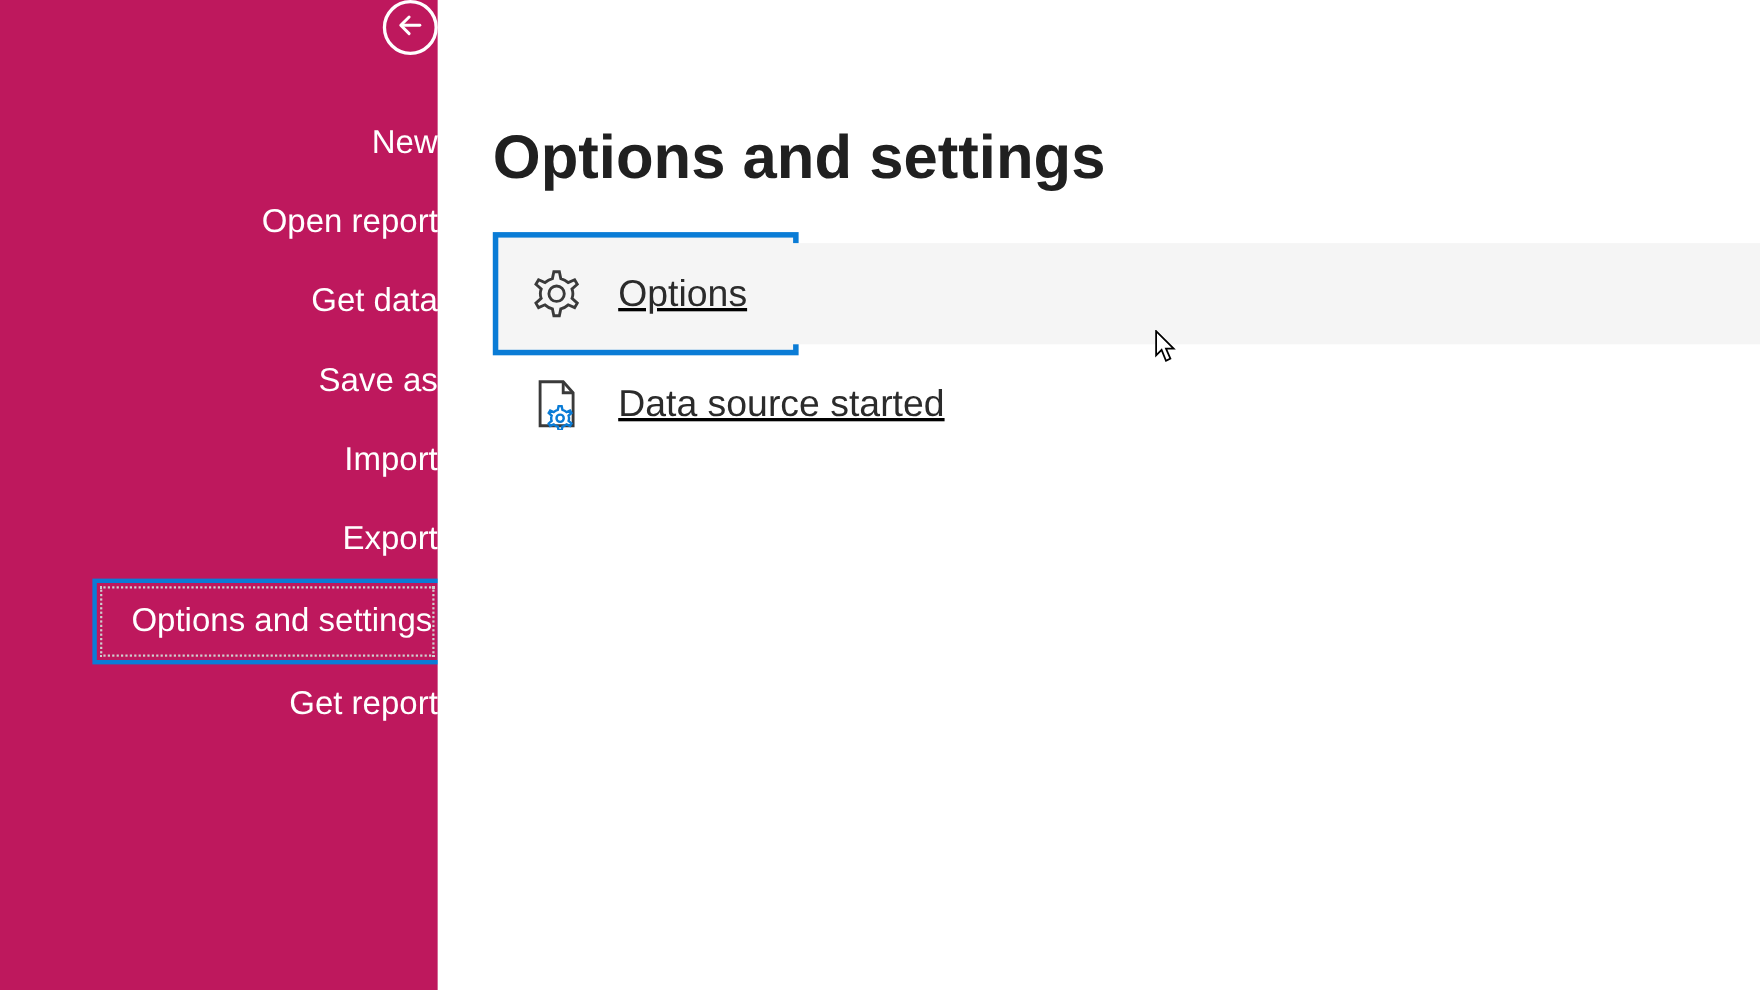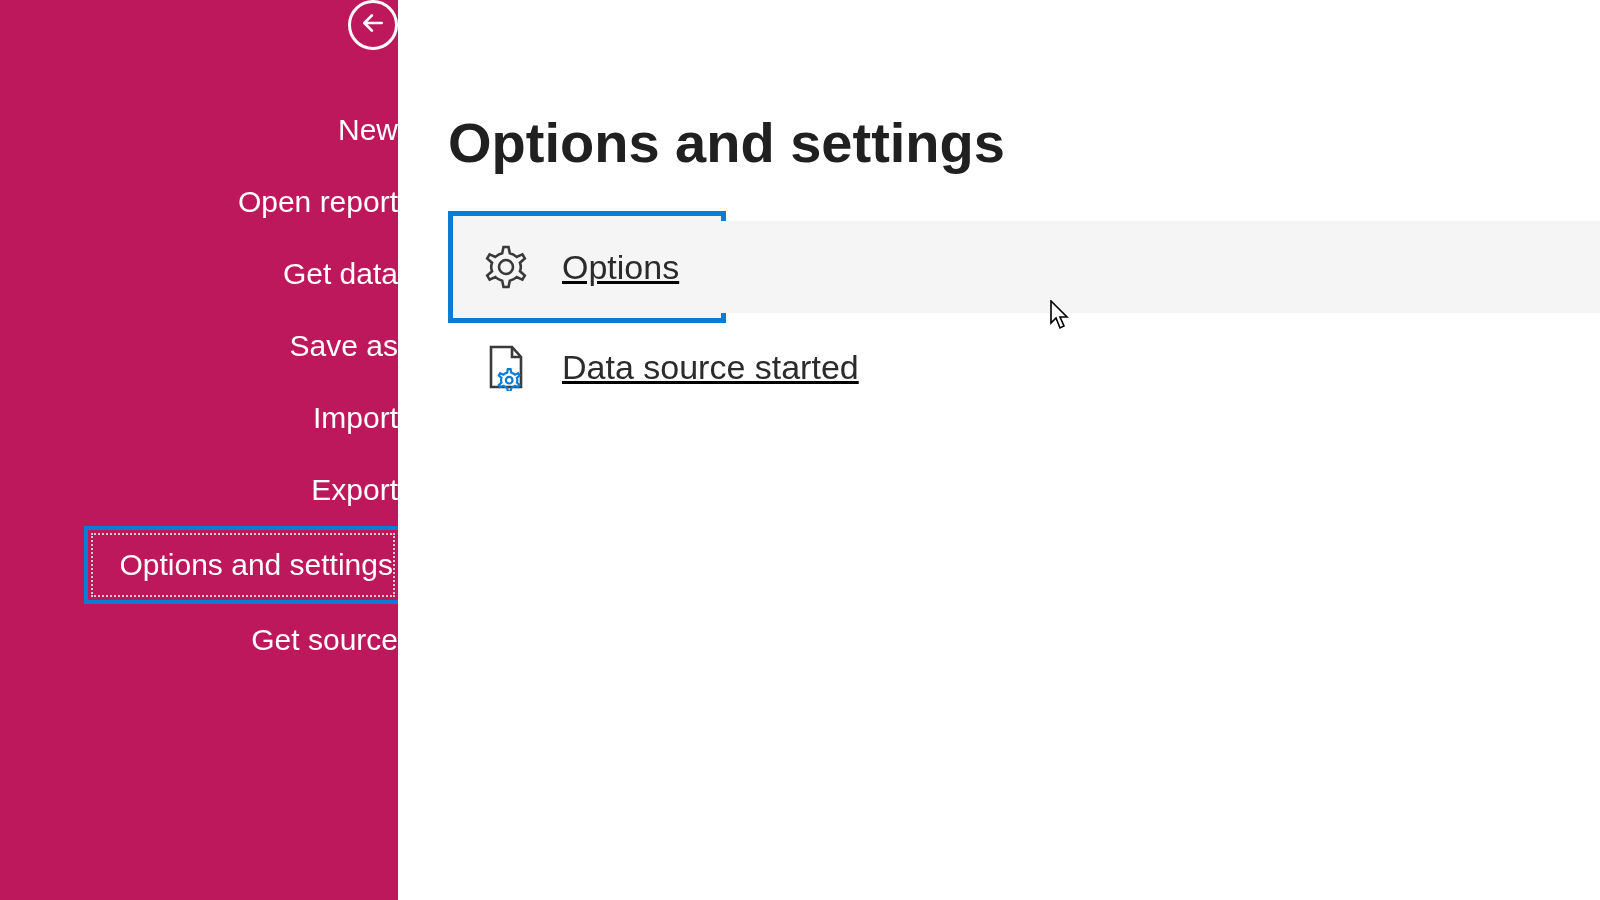--- a/index.html
+++ b/index.html
@@ -170,21 +170,21 @@
 
     <div class="sidebar-item selected-wrap">
       <div class="selected-outer">
         <div class="selected-inner">
           <span>Options and settings</span>
         </div>
       </div>
     </div>
 
     <div class="sidebar-item">
-      <span>Get source</span>
+      <span>Get report</span>
     </div>
 
     <hr class="sidebar-divider">
   </div>
 
   <div class="content">
     <h1 class="page-title">Options and settings</h1>
 
     <div class="option-row highlighted">
       <div class="hover-strip"></div>

